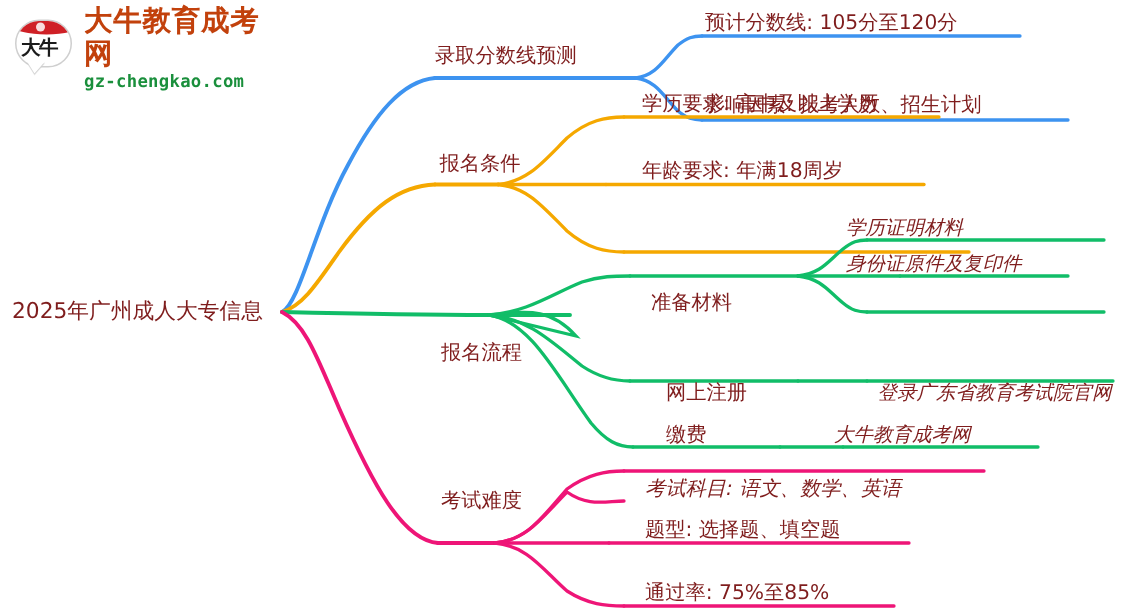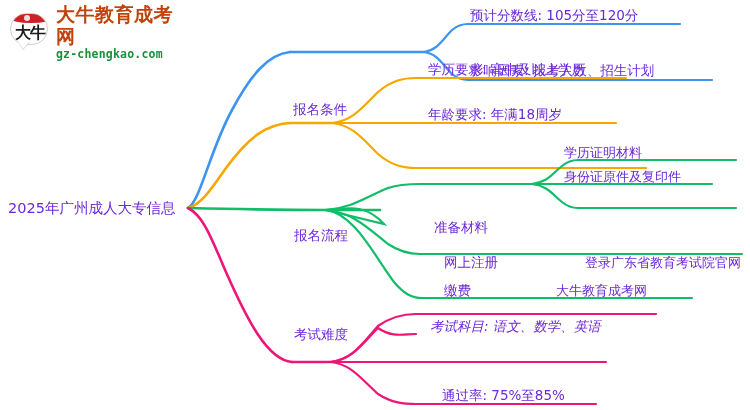--- a/index.html
+++ b/index.html
@@ -20,49 +20,49 @@
     background:#ffffff; overflow:hidden;
   }
   #logo-mark .bubble .cap {
     position:absolute; left:-2px; top:-2px; width:44px; height:11px;
     background:#cf2026; border-radius:0 0 60% 60%;
   }
   #logo-mark .bubble .cap:after{
     content:""; position:absolute; left:15px; top:3px; width:6px;height:6px;
     border-radius:50%; background:#ffffff; opacity:.85;
   }
-  #logo-mark .bubble .cn { position:absolute; left:3px; top:9px; width:32px; text-align:center;
-    font-size:16px; font-weight:bold; color:#1b1b1b; letter-spacing:-1px; line-height:20px;
+  #logo-mark .bubble .cn { position:absolute; left:3px; top:9px; width:32px; 
+    font-size:13px; font-weight:bold; color:#1b1b1b; letter-spacing:-1px; line-height:20px;
     font-family:"DejaVu Sans",sans-serif; }
   #logo-mark .tail {
     position:absolute; left:8px; top:29px; width:0; height:0;
     border-left:5px solid transparent; border-right:7px solid transparent; border-top:8px solid #ffffff;
     filter:drop-shadow(0 1px 0 #cfcfcf);
   }
   #logo-text { margin-left:6px; }
   #logo-cn { font-size:19px; font-weight:bold; color:#c2410c; letter-spacing:0.5px;
              font-family:"DejaVu Sans",sans-serif; line-height:22px; }
   #logo-url { font-size:11.5px; font-weight:bold; color:#1a8f3c; letter-spacing:0.2px;
               font-family:"DejaVu Sans Mono","Liberation Mono",monospace; line-height:14px; }
 
   
   #map { position:absolute; inset:0; }
   #wires { position:absolute; inset:0; width:750px; height:410px; }
 
   .node {
     position:absolute;
     font-family:"DejaVu Sans",sans-serif;
-    color:#6d28d9;
+    color:#7f1d1d;
     white-space:nowrap;
     line-height:1;
   }
   .root  { font-size:14.5px; }
   .lvl1  { font-size:13.5px; }
   .lvl2  { font-size:13.5px; }
-  .lvl3  { font-size:13px; }
+  .lvl3  { font-size:13px;font-style:italic; }
 </style>
 </head>
 <body>
 
 <div id="logo">
   <div id="logo-mark">
     <div class="bubble">
       <div class="cap"></div>
       <div class="cn">大牛</div>
     </div>
@@ -140,36 +140,38 @@
       <path d="M416,314 L 656,314"></path>
       <path d="M330,362 C 356,362 382,362 406,362"></path>
       <path d="M406,362 L 606,362"></path>
       <path d="M330,362 C 352,364 362,380 378,394 C 392,403 404,404 416,404"></path>
       <path d="M416,404 L 596,404"></path>
     </g>
   </svg>
 
   <div class="node root" style="left:8px; top:201px;">2025年广州成人大专信息</div>
 
+  <div class="node lvl1" style="left:290px; top:31px;">录取分数线预测</div>
   <div class="node lvl2" style="left:470px; top:9px;">预计分数线: 105分至120分</div>
   <div class="node lvl2" style="left:470px; top:64px;">影响因素: 报考人数、招生计划</div>
 
   <div class="node lvl1" style="left:293px; top:103px;">报名条件</div>
   <div class="node lvl2" style="left:428px; top:63px;">学历要求: 高中及以上学历</div>
   <div class="node lvl2" style="left:428px; top:108px;">年龄要求: 年满18周岁</div>
 
   <div class="node lvl1" style="left:294px; top:229px;">报名流程</div>
 
-  <div class="node lvl2" style="left:434px; top:196px;margin-top:25px;">准备材料</div>
+  <div class="node lvl2" style="left:434px; top:196px;">准备材料</div>
   <div class="node lvl3" style="left:564px; top:170px;">身份证原件及复印件</div>
   <div class="node lvl3" style="left:564px; top:146px;">学历证明材料</div>
 
   <div class="node lvl2" style="left:444px; top:256px;">网上注册</div>
   <div class="node lvl3" style="left:564px; top:256px;margin-left:21px;">登录广东省教育考试院官网</div>
 
   <div class="node lvl2" style="left:444px; top:284px;">缴费</div>
   <div class="node lvl3" style="left:556px; top:284px;">大牛教育成考网</div>
 
   <div class="node lvl1" style="left:294px; top:328px;">考试难度</div>
   <div class="node lvl2" style="left:430px; top:320px;font-style:italic;">考试科目: 语文、数学、英语</div>
-  <div class="node lvl2" style="left:442px; top:389px;">通过率: 75%至85%</div>
+  <div class="node lvl2" style="left:430px; top:347px;">题型: 选择题、填空题</div>
+  <div class="node lvl2" style="left:430px; top:389px;">通过率: 75%至85%</div>
 
 </div>
 
 </body></html>

